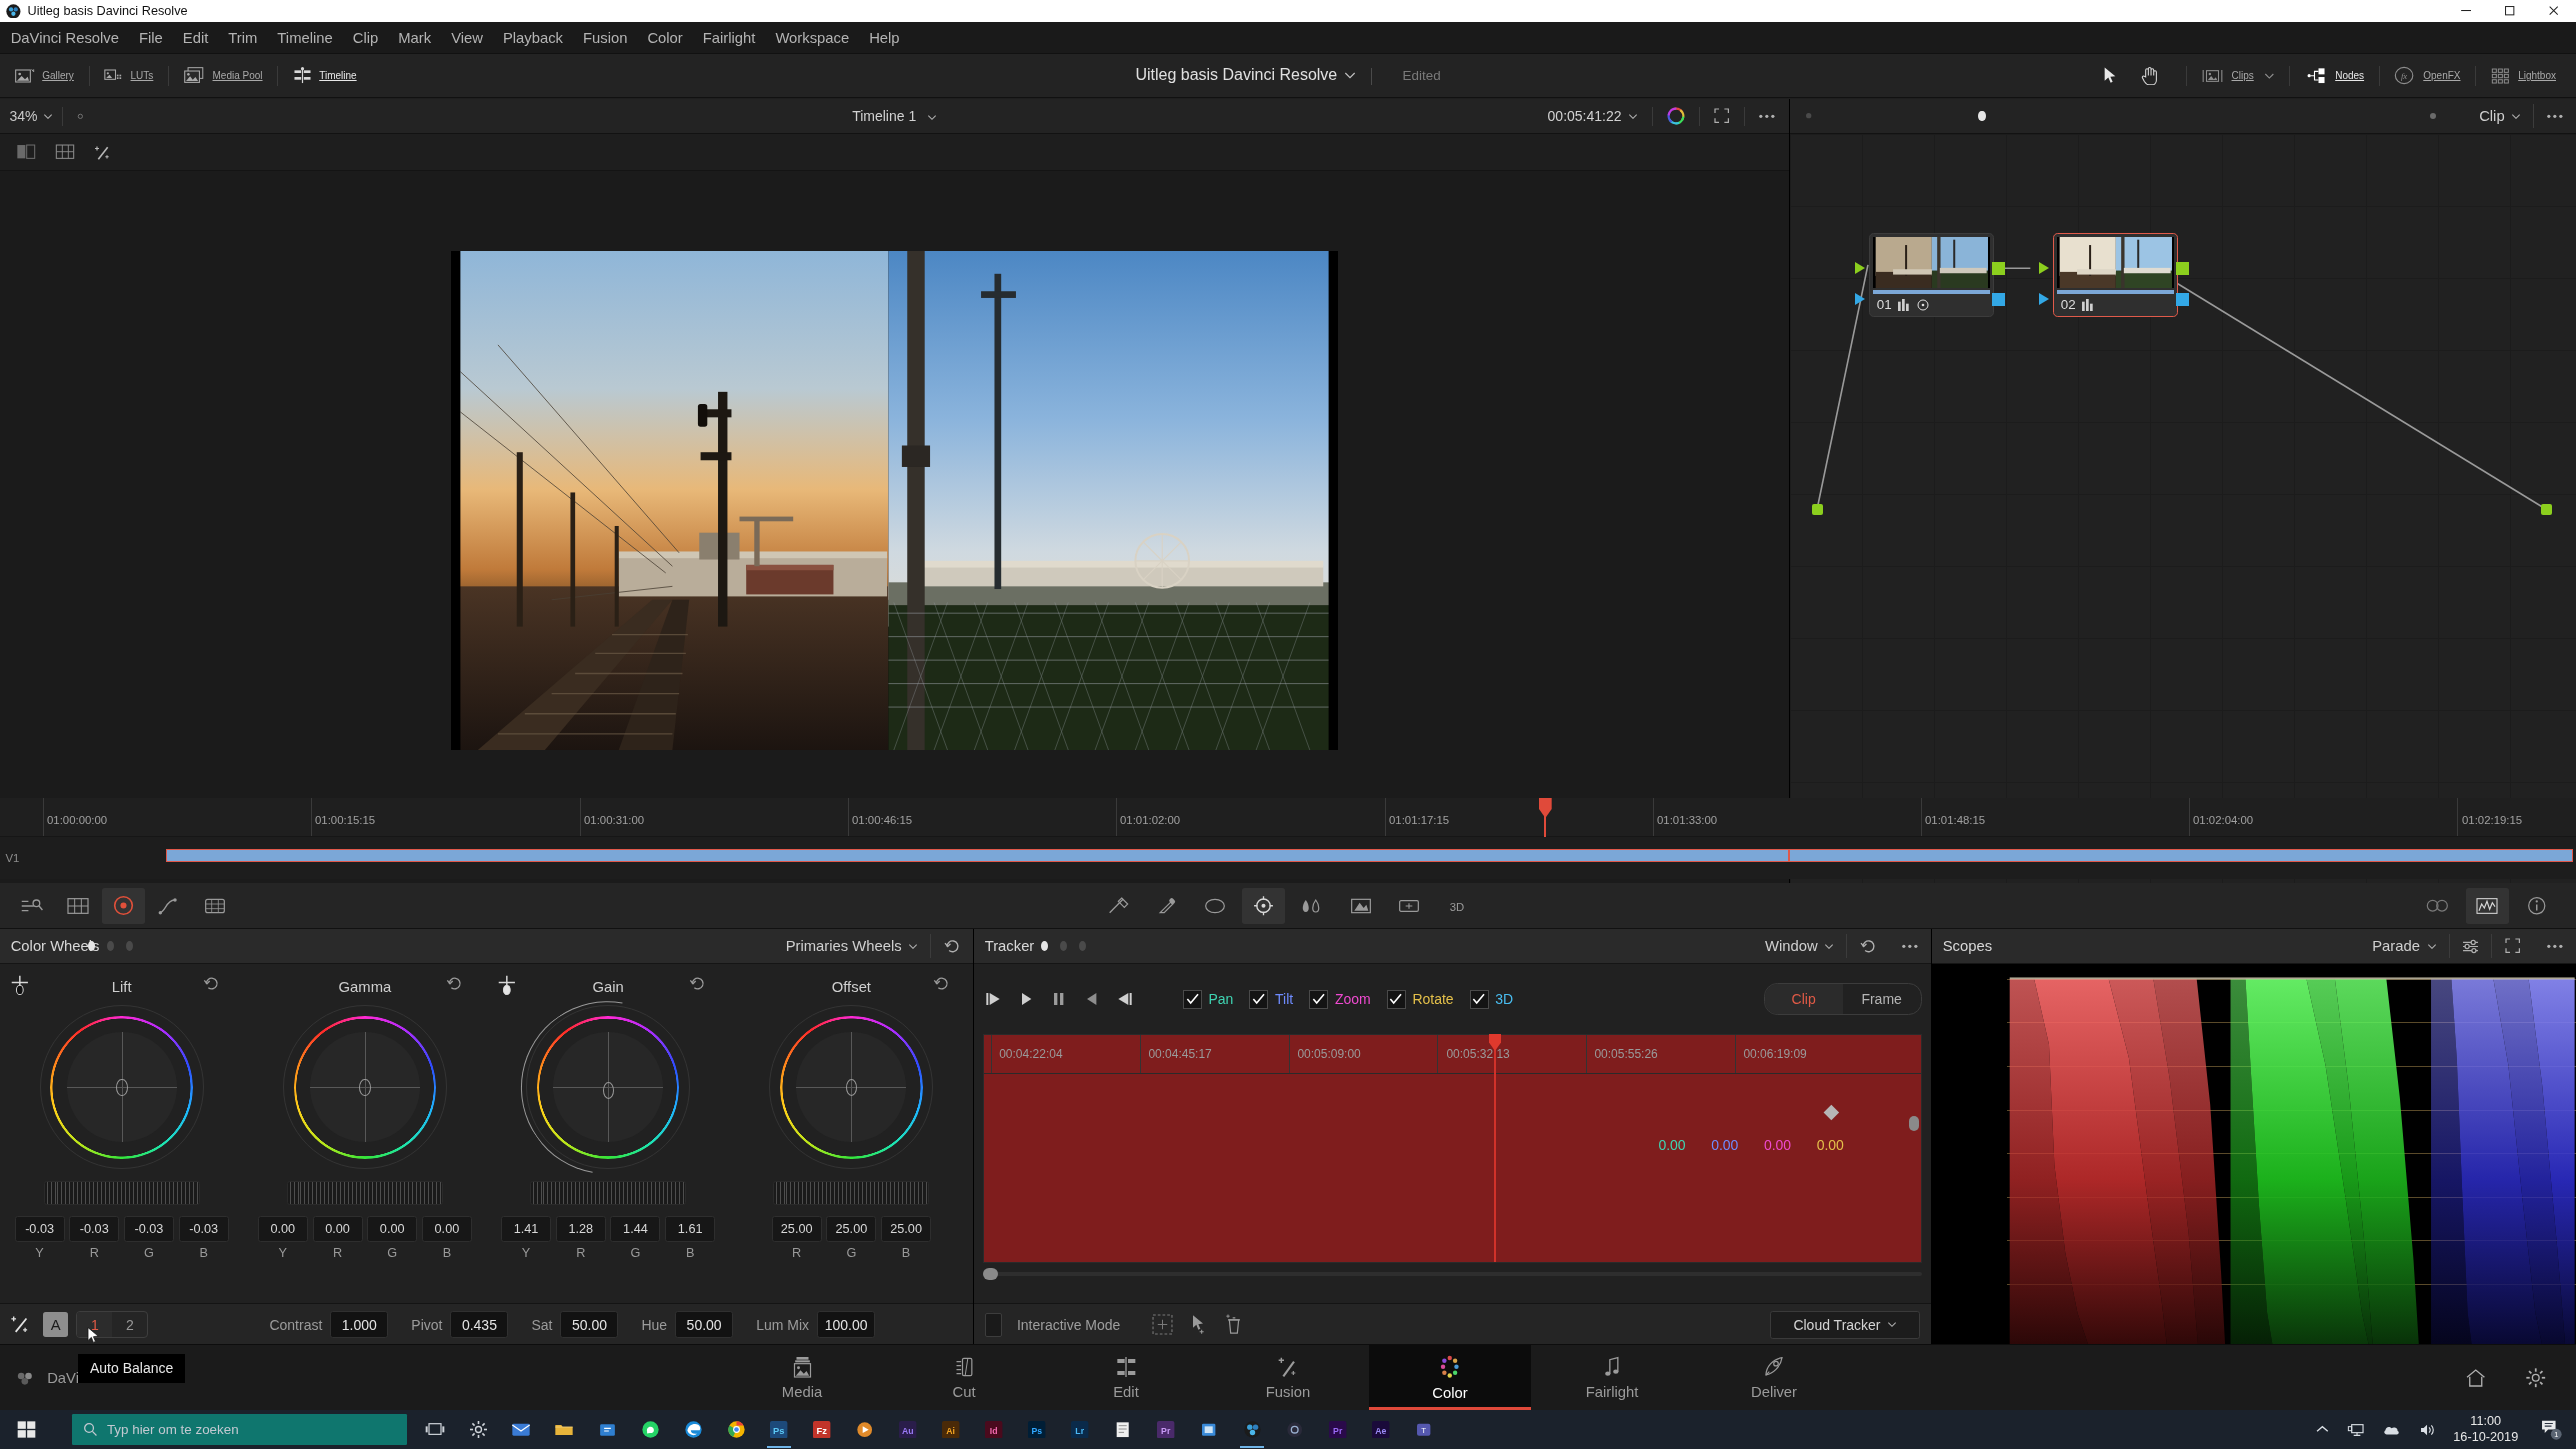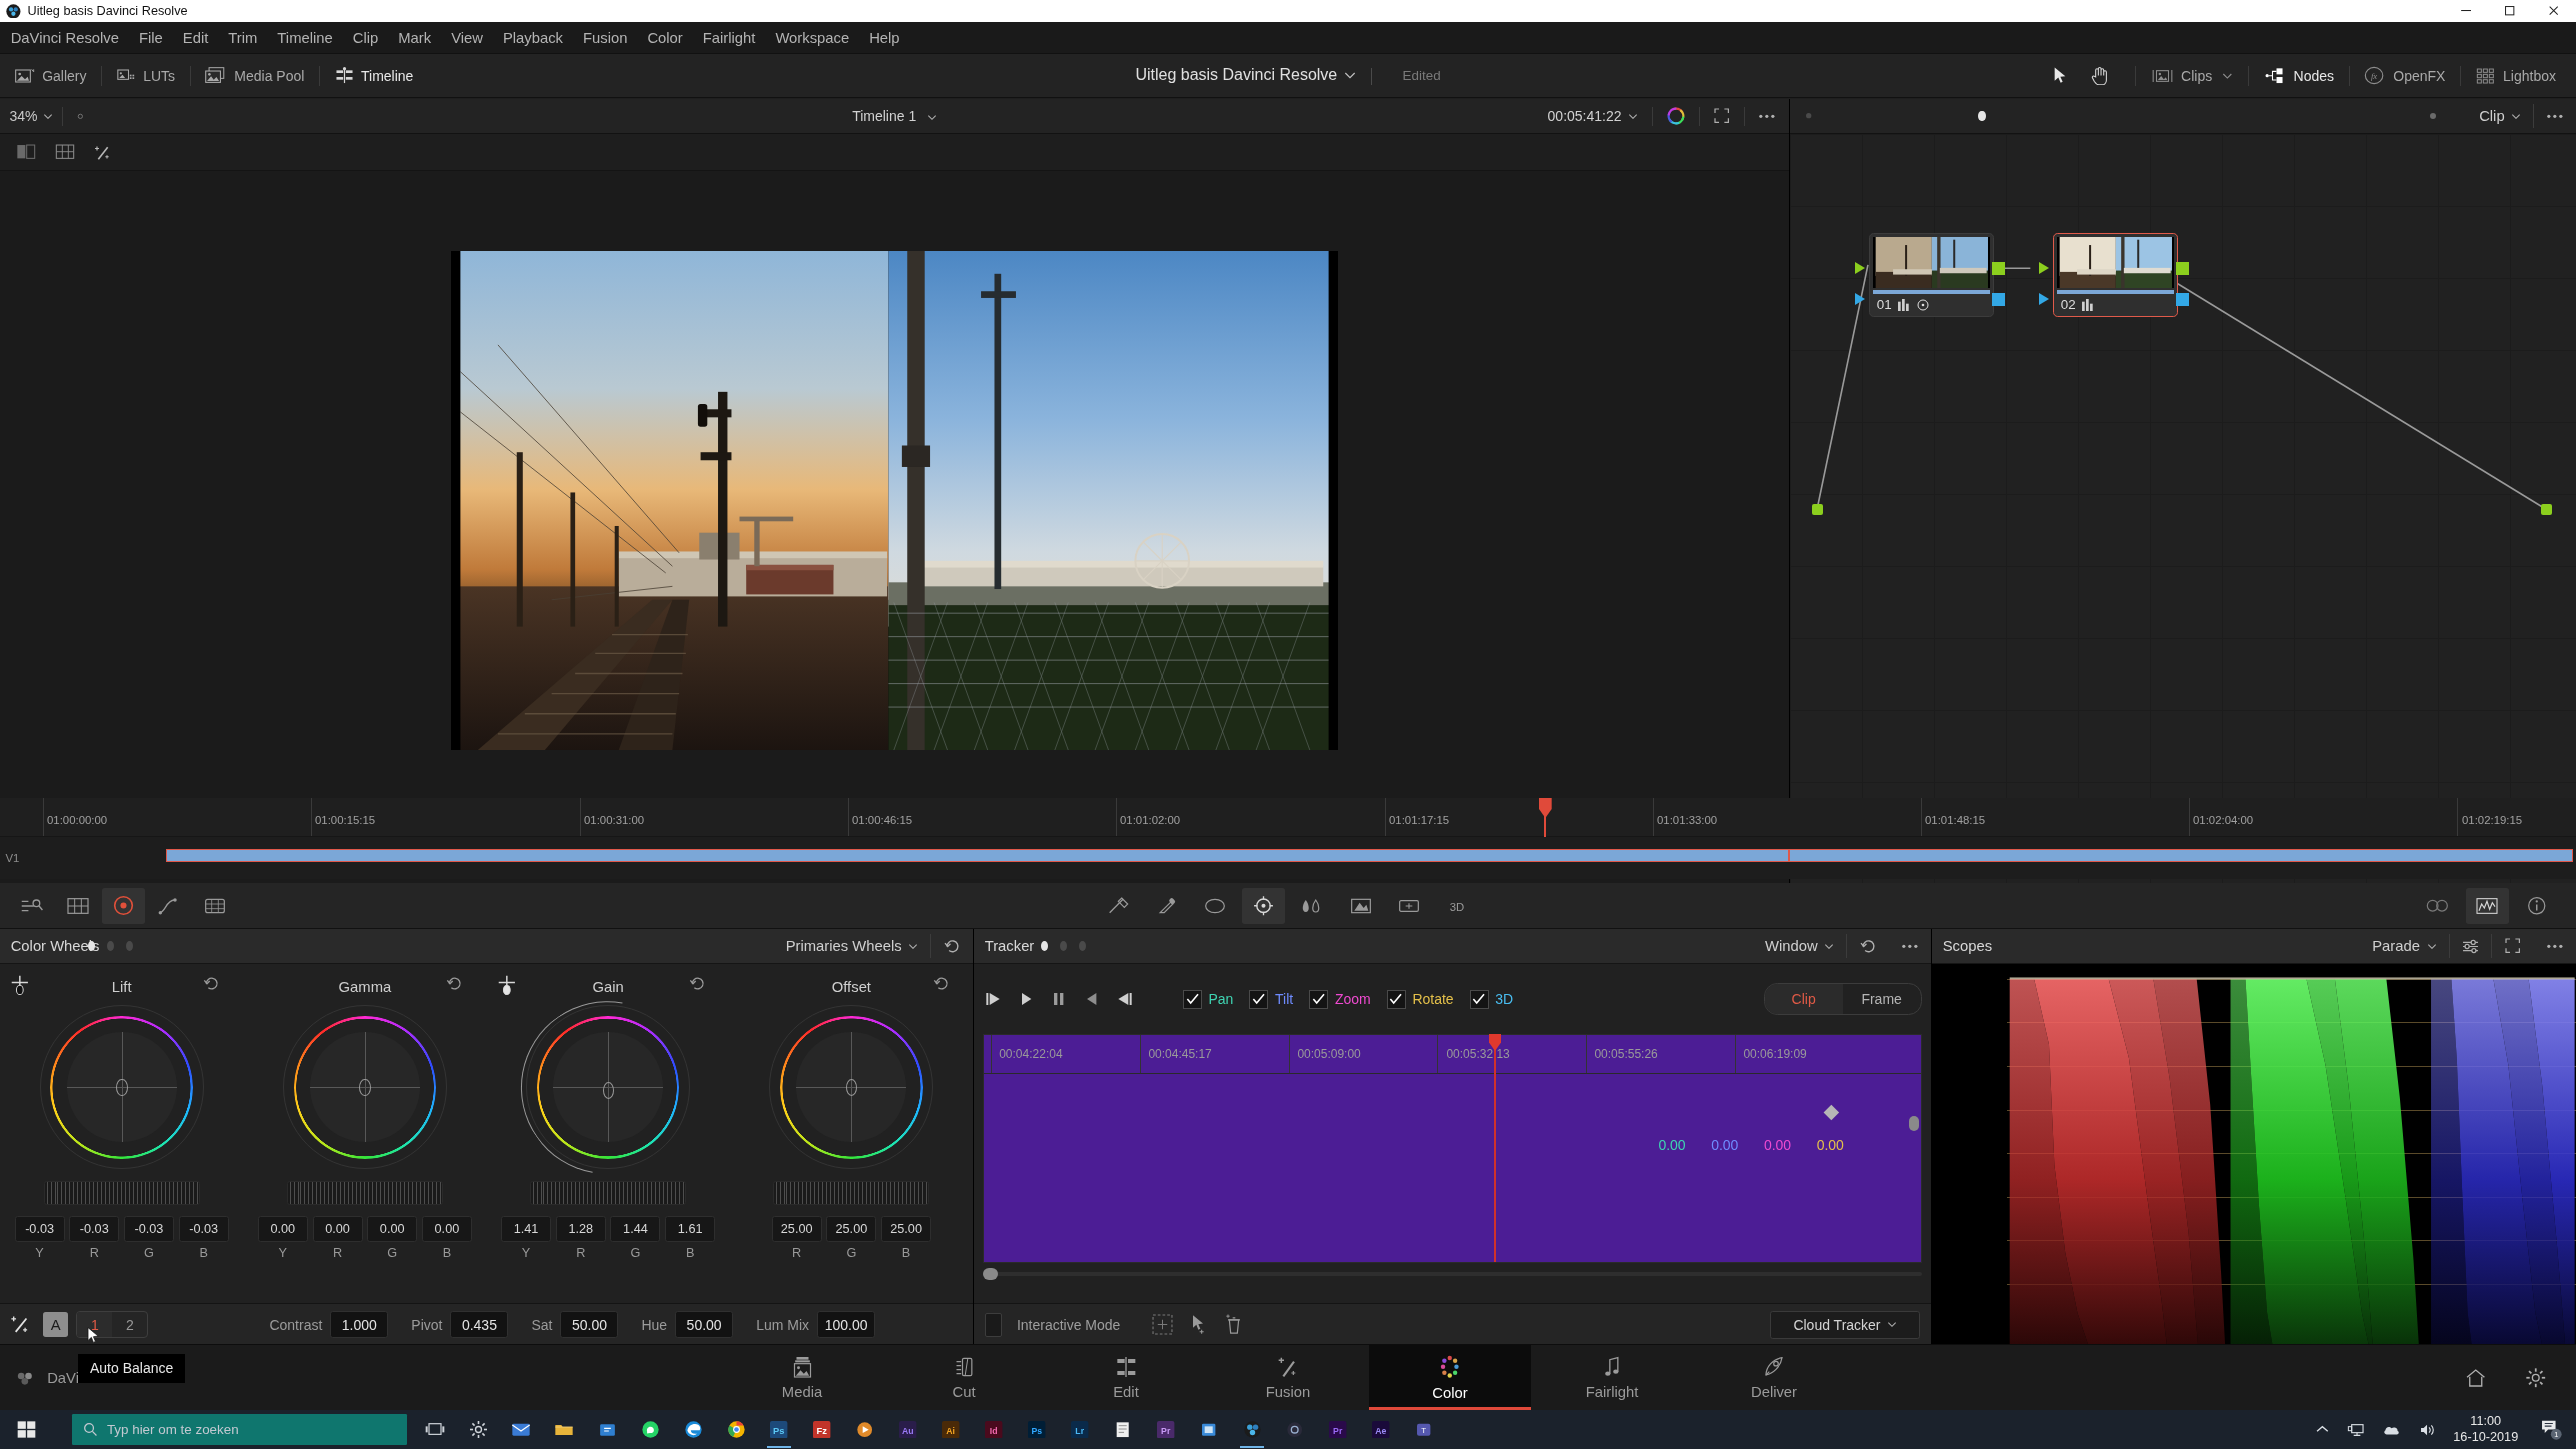--- a/index.html
+++ b/index.html
@@ -33,21 +33,21 @@
   .menu-item:first-child { padding-left: 10.7px; }
 
   
   .maintoolbar {
     position: absolute; top: 54px; left: 0; width: 2576px; height: 44px;
     background: #232323; display: flex; align-items: center;
     border-bottom: 0.7px solid #111;
   }
   .tb-group { display: flex; align-items: center; height: 44px; }
   .tb-btn { display: flex; align-items: center; gap: 7.4px; padding: 0 14.8px; height: 44px; cursor: default; }
-  .tb-btn .lbl { font-size: 14px; color: #a9a9a9; white-space: nowrap; }
+  .tb-btn .lbl { font-size: 10px; color: #a9a9a9; white-space: nowrap; text-decoration: underline; }
   .tb-btn.active .lbl { color: #e8e8e8; }
   .tb-sep { width: 0.7px; height: 20px; background: #3a3a3a; }
   .tb-center { position: absolute; left: 0; width: 2576px; text-align: center; pointer-events: none; }
   .proj-title { font-size: 16px; color: #e0e0e0; display: inline-flex; align-items: center; gap: 6.7px; }
   .proj-edited { font-size: 13.4px; color: #7a7a7a; margin-left: 16px; }
   .proj-divider { display: inline-block; width: 0.7px; height: 17.4px; background: #4a4a4a; margin: 0 12px; vertical-align: middle; }
   .tb-right { margin-left: auto; display: flex; align-items: center; height: 44px; }
 
   
   .ico { display: inline-block; flex: 0 0 auto; }
@@ -192,21 +192,21 @@
   .tk-panel { width: 958px; background: #212121; border-right: 0.7px solid #000; position: relative; }
   .tk-controls { height: 70px; display: flex; align-items: center; padding: 0 9.4px; }
   .tk-transport { display: flex; align-items: center; gap: 14.8px; }
   .tk-checks { display: flex; align-items: center; gap: 16px; margin-left: 48px; }
   .chk { display: flex; align-items: center; gap: 6.7px; }
   .chk-box { width: 19px; height: 19px; background: #141414; border: 0.7px solid #4a4a4a; display: flex; align-items: center; justify-content: center; }
   .chk-lbl { font-size: 14px; }
   .tk-clipframe { margin-left: auto; display: flex; border: 0.7px solid #3c3c3c; border-radius: 13.4px; overflow: hidden; }
   .tk-clipframe span { width: 78px; height: 29.5px; display: flex; align-items: center; justify-content: center; font-size: 14px; color: #b4b4b4; }
   .tk-clipframe span.on { color: #e05a46; background: #2b2b2b; }
-  .tk-timeline { position: relative; margin: 0 9.4px; height: 229px; background: #4c1d95; border: 0.7px solid #2a2a2a; }
+  .tk-timeline { position: relative; margin: 0 9.4px; height: 229px; background: #7f1d1d; border: 0.7px solid #2a2a2a; }
   .tk-ruler { position: relative; height: 39px; border-bottom: 0.7px solid #2a2a2a; }
   .tk-tick { position: absolute; top: 0; bottom: 0; width: 0.7px; background: #333; }
   .tk-tlbl { position: absolute; top: 12px; font-size: 12px; color: #9a9a9a; }
   .tk-ph { position: absolute; top: 0; bottom: 0; width: 1.3px; background: #d1322a; }
   .tk-ph-head { position: absolute; top: -1.3px; width: 12px; height: 17.4px; background: #e0392d; clip-path: polygon(0 0,100% 0,100% 50%,50% 100%,0 50%); }
   .tk-kf { position: absolute; width: 10.7px; height: 10.7px; background: #b6b6b6; transform: rotate(45deg); }
   .tk-vals { position: absolute; display: flex; gap: 25.5px; font-size: 14px; }
   .tk-scroll-h { height: 12px; margin: 5.4px 9.4px 0 9.4px; position: relative; }
   .tk-scroll-h .bar { position: absolute; left: 0; right: 0; top: 4px; height: 3.4px; background: #2e2e2e; border-radius: 2px; }
   .tk-scroll-h .knob { position: absolute; left: 0; top: 0; width: 14.8px; height: 12px; background: #8a8a8a; border-radius: 6px; }

